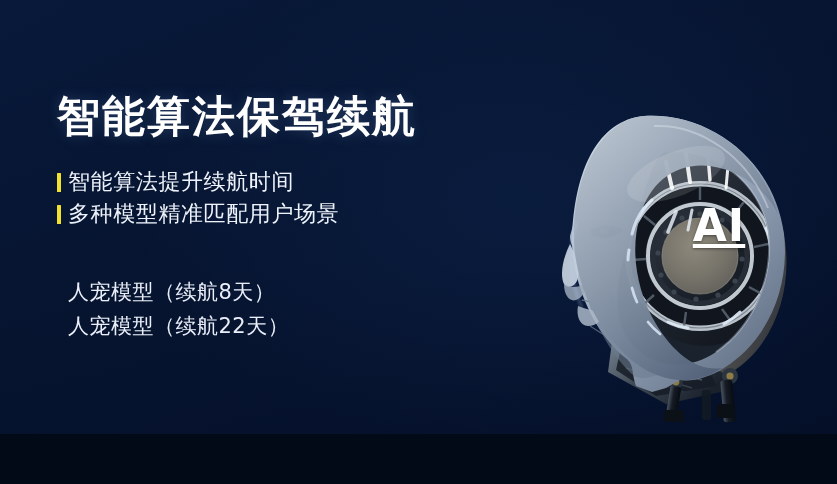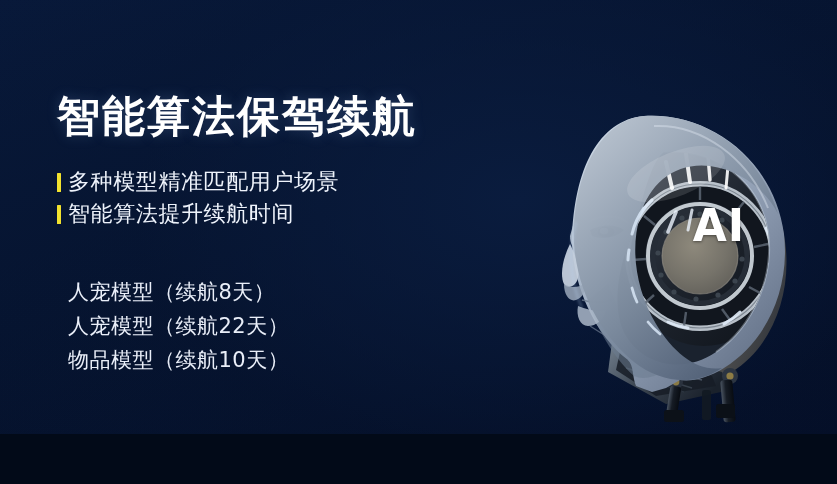--- a/index.html
+++ b/index.html
@@ -92,49 +92,49 @@
     top: 100px;
     width: 86px;
     text-align: center;
     font-size: 44px;
     font-weight: 700;
     color: #ffffff;
     letter-spacing: 1px;
     line-height: 1;
     text-shadow: 0 1px 3px rgba(0,0,0,0.45);
     pointer-events: none;
+    text-decoration: underline;
   }
 </style>
 </head>
 <body>
 
 <div class="slide">
 
   <div class="text-col">
 
     <div class="headline">智能算法保驾续航</div>
 
     <div class="bullets">
+
+      <div class="bullet-row">
+        <span class="bullet-mark"></span>
+        <span class="bullet-text">智能算法提升续航时间</span>
+      </div>
 
       <div class="bullet-row">
         <span class="bullet-mark"></span>
         <span class="bullet-text">多种模型精准匹配用户场景</span>
       </div>
 
-      <div class="bullet-row">
-        <span class="bullet-mark"></span>
-        <span class="bullet-text">智能算法提升续航时间</span>
-      </div>
-
     </div>
 
     <div class="model-list">
       <div class="model-row">人宠模型（续航8天）</div>
       <div class="model-row">人宠模型（续航22天）</div>
-      <div class="model-row">物品模型（续航10天）</div>
     </div>
 
   </div>
 
   <div class="robot">
     <svg viewBox="0 0 300 320" xmlns="http://www.w3.org/2000/svg" aria-hidden="true">
       <defs>
         <linearGradient id="skullGrad" x1="0.15" y1="0" x2="0.85" y2="1">
           <stop offset="0%" stop-color="#b9c3cf"></stop>
           <stop offset="28%" stop-color="#99a6b6"></stop>

